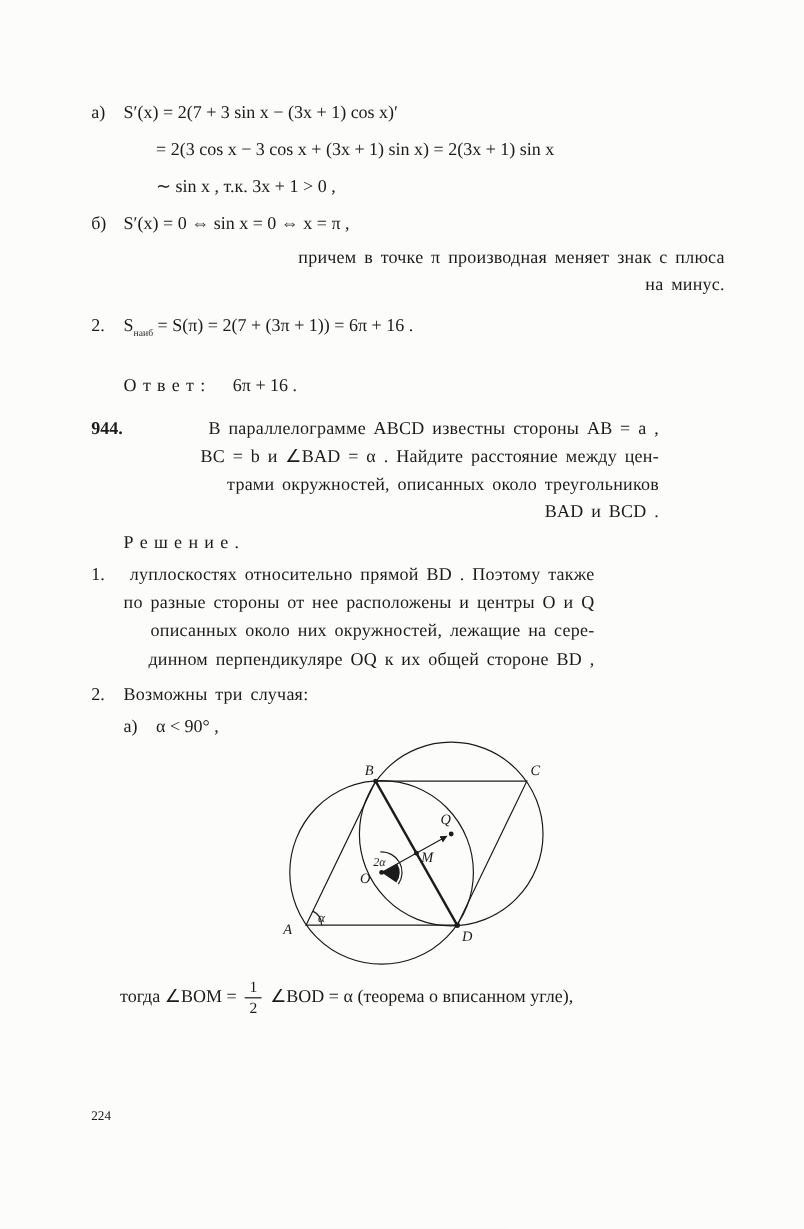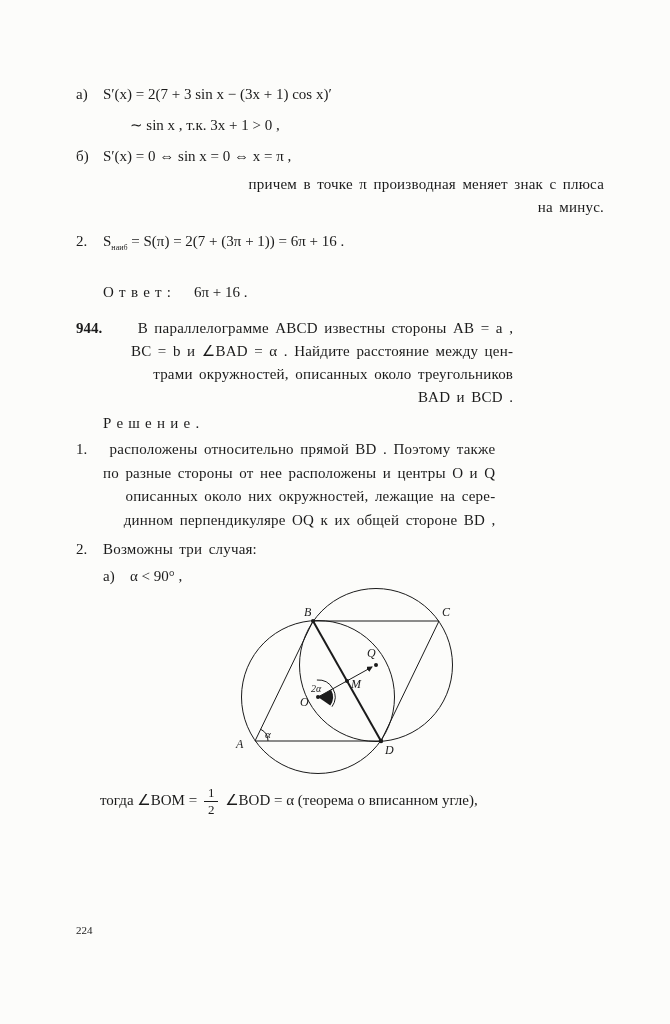--- a/index.html
+++ b/index.html
@@ -29,21 +29,21 @@
   .para div { white-space: nowrap; }
 
   .note-block { margin-top: 5px; padding-left: 54px; }
   .item2-row { margin-top: 10px; }
   .sub-small { font-size: 8px; vertical-align: -4px; letter-spacing: 0; }
 
   .answer-row { margin-top: 24px; padding-left: 27px; }
   .spaced { letter-spacing: 0.35em; }
   .answer-row .value { margin-left: 14px; text-align: center; }
 
-  .problem-row { margin-top: 16px; }
+  .problem-row { margin-top: 16px; gap: 36px; }
   .problem-row .para { line-height: 23px; }
 
   .heading-row { margin-top: 6px; padding-left: 27px; }
 
   .step-row { margin-top: 6px; }
   .step-row .para { line-height: 23.5px; }
 
   .case-row { margin-top: 6px; padding-left: 27px; }
 
   .figure-wrap { margin-top: 2px; margin-left: 145px; width: 260px; }
@@ -71,20 +71,23 @@
 <body>
 
 <div class="page">
   <div class="content">
 
     <div class="row math-line first">
       <span class="item-label">а)</span>
       <span>S′(x) = 2(7 + 3 sin x − (3x + 1) cos x)′</span>
     </div>
     <div class="math-line hang-54">
+      <span>= 2(3 cos x − 3 cos x + (3x + 1) sin x) = 2(3x + 1) sin x</span>
+    </div>
+    <div class="math-line hang-54">
       <span>∼ sin x ,  т.к.  3x + 1 &gt; 0 ,</span>
     </div>
 
     <div class="row math-line">
       <span class="item-label">б)</span>
       <span>S′(x) = 0  ⇔  sin x = 0  ⇔  x = π ,</span>
     </div>
     <div class="note-block para">
       <div>причем в точке π производная меняет знак с плюса</div>
       <div>на минус.</div>
@@ -110,21 +113,21 @@
       </div>
     </div>
 
     <div class="heading-row">
       <span class="spaced">Решение.</span>
     </div>
 
     <div class="row step-row">
       <span class="num-label">1.</span>
       <div class="para">
-        <div>расположены относительно прямой BD . Поэтому также</div>
+        <div>луплоскостях относительно прямой BD . Поэтому также</div>
         <div>по разные стороны от нее расположены и центры O и Q</div>
         <div>описанных около них окружностей, лежащие на сере-</div>
         <div>динном перпендикуляре OQ к их общей стороне BD ,</div>
       </div>
     </div>
 
     <div class="row step-row">
       <span class="num-label">2.</span>
       <div class="para">Возможны три случая:</div>
     </div>

